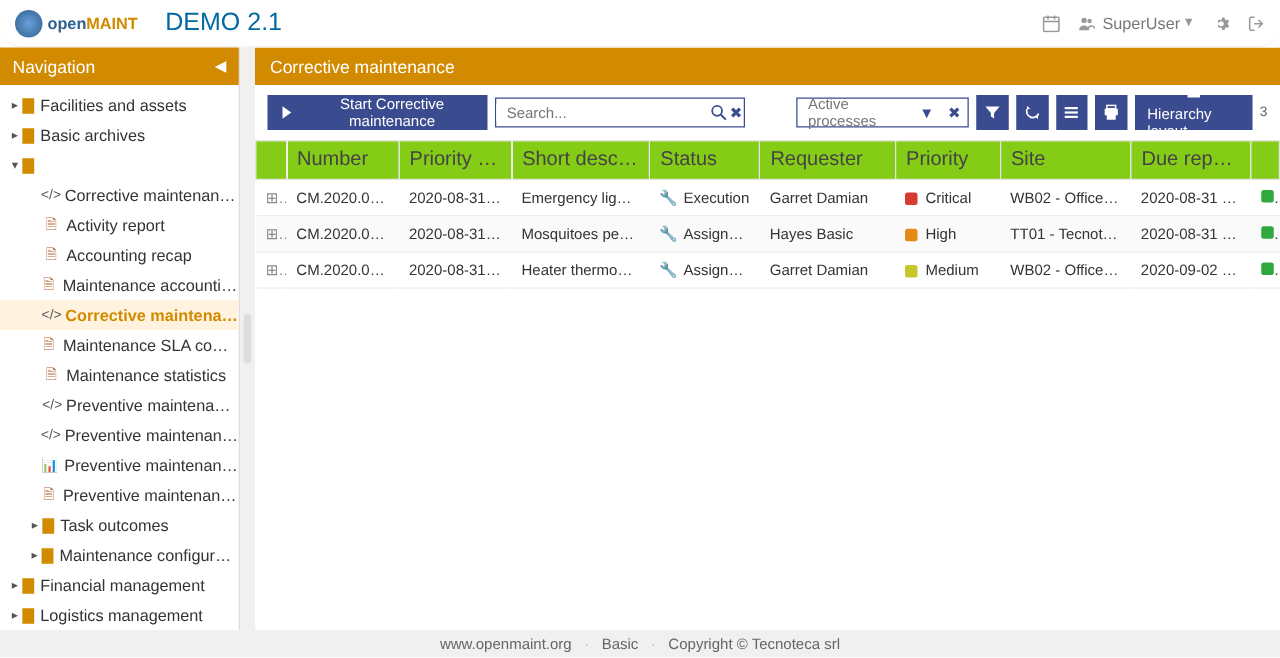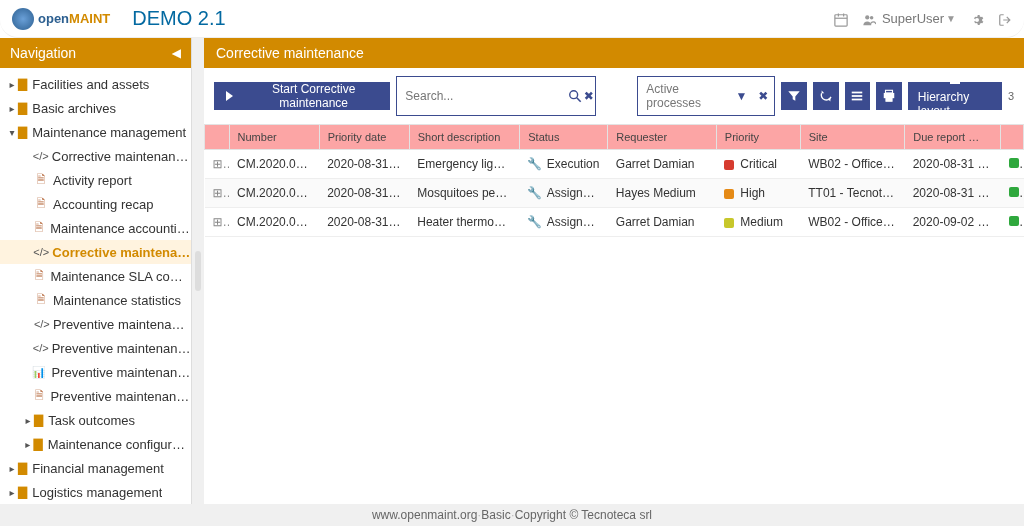--- a/index.html
+++ b/index.html
@@ -35,45 +35,45 @@
 
 .gutter { width:12px; background:#f0f0f0; display:flex; align-items:center; justify-content:center; }
 .gutter-handle { width:6px; height:40px; background:#ddd; border-radius:3px; }
 
 .main-panel { flex:1; display:flex; flex-direction:column; overflow:hidden; }
 .main-header { background:#d28a00; color:#fff; height:30px; display:flex; align-items:center; padding:0 12px; font-size:14px; }
 
 .toolbar { display:flex; align-items:center; gap:6px; padding:8px 10px; }
 .primary-btn { background:#3b4b8f; color:#fff; border:none; height:28px; padding:0 12px; display:flex; align-items:center; gap:16px; cursor:pointer; font-size:12px;}
 .play-tri { width:0;height:0;border-left:7px solid #fff;border-top:5px solid transparent;border-bottom:5px solid transparent; }
-.search-box, .status-box { border:1px solid #3b4b8f; height:40px; display:flex; align-items:center; background:#fff;}
+.search-box, .status-box { border:1px solid #3b4b8f; height:24px; display:flex; align-items:center; background:#fff;}
 .search-box { width:200px; }
 .search-box input { border:none; outline:none; flex:1; padding:0 8px; font-size:12px;}
 .adorn { width:22px; text-align:center; color:#3b4b8f; cursor:pointer; font-size:12px;}
 .status-box { width:160px; padding-left:8px; color:#777; font-size:12px; position:relative;margin-left:35px;}
 .status-box .sel { flex:1; }
 .sq-btn { background:#3b4b8f; color:#fff; width:30px; height:28px; display:flex; align-items:center; justify-content:center; cursor:pointer; font-size:13px;}
 .hier-btn { background:#3b4b8f; color:#fff; height:28px; padding:0 10px; display:flex; align-items:center; gap:6px; cursor:pointer; font-size:12px;flex-direction:column;}
 .hier-sq { width:10px; height:10px; border:1.5px solid #fff; }
 .count-box { margin-left:auto; text-align:center; color:#666; font-size:11px; line-height:12px; }
 
 .grid { flex:1; overflow:hidden; }
 .grid table { width:100%; border-collapse:collapse; table-layout:fixed; }
-.grid th { text-align:left; font-weight:normal; color:#444; background:#fca5a5; border:1px solid #e3e3e3; padding:6px 8px; font-size:11px; overflow:hidden; text-overflow:ellipsis; white-space:nowrap;}
+.grid th { text-align:left; font-weight:normal; color:#444; background:#84cc16; border:1px solid #e3e3e3; padding:6px 8px; font-size:16px; overflow:hidden; text-overflow:ellipsis; white-space:nowrap;}
 .grid td { border-bottom:1px solid #eee; padding:7px 8px; font-size:12px; overflow:hidden; text-overflow:ellipsis; white-space:nowrap;}
 .grid tbody tr:nth-child(even){ background:#fafafa; }
 .exp-cell { text-align:center; color:#888; cursor:pointer;}
 .wrench { color:#3b4b8f; margin-right:4px; }
 .prio-sq { width:10px;height:10px;display:inline-block;margin-right:6px; vertical-align:middle; border-radius:2px;}
 .sla-sq { width:10px;height:10px;display:inline-block;border-radius:2px; }
 .col-exp{width:24px;} .col-num{width:88px;} .col-open{width:88px;} .col-desc{width:108px;}
 .col-status{width:86px;} .col-req{width:106px;} .col-prio{width:82px;} .col-site{width:102px;}
 .col-due{width:94px;} .col-sla{width:22px;}
 
-.footer { height:22px; background:#f0f0f0; color:#666; font-size:12px; display:flex; align-items:center; justify-content:center; }
+.footer { height:22px; background:#f0f0f0; color:#666; font-size:12px; display:flex; align-items:center; justify-content:center; gap:10px; }
 .footer a { color:#666; text-decoration:none; }
 .sep { color:#bbb; }
 
 svg.icon{width:14px;height:14px;fill:currentColor;vertical-align:middle;}
 </style>
 </head>
 <body>
 
 <div class="topbar">
   <span class="logo">
@@ -126,21 +126,20 @@
           <span class="tree-label">Facilities and assets</span>
         </div>
         <div class="tree-item depth1">
           <span class="caret">▸</span>
           <span class="folder-ic">▇</span>
           <span class="tree-label">Basic archives</span>
         </div>
         <div class="tree-item depth1">
           <span class="caret">▾</span>
           <span class="folder-ic">▇</span>
-          <span class="tree-label">Maintenance management</span>
         </div>
         <div class="tree-item depth2">
           <span class="caret"></span>
           <span class="code-ic">&lt;/&gt;</span>
           <span class="tree-label">Corrective maintenance …</span>
         </div>
         <div class="tree-item depth2">
           <span class="caret"></span>
           <span class="doc-ic">🗎</span>
           <span class="tree-label">Activity report</span>
@@ -317,21 +316,21 @@
               <td>WB02 - Office Bui…</td>
               <td>2020-08-31 0…</td>
               <td><span class="sla-sq" style="background:#2fa83d"></span></td>
             </tr>
             <tr>
               <td class="exp-cell">⊞</td>
               <td>CM.2020.0002</td>
               <td>2020-08-31 0…</td>
               <td>Mosquitoes pest …</td>
               <td><span class="wrench">🔧</span>Assignment</td>
-              <td>Hayes Medium</td>
+              <td>Hayes Basic</td>
               <td><span class="prio-sq" style="background:#e58a16"></span>High</td>
               <td>TT01 - Tecnoteca …</td>
               <td>2020-08-31 0…</td>
               <td><span class="sla-sq" style="background:#2fa83d"></span></td>
             </tr>
             <tr>
               <td class="exp-cell">⊞</td>
               <td>CM.2020.0001</td>
               <td>2020-08-31 0…</td>
               <td>Heater thermosta…</td>

